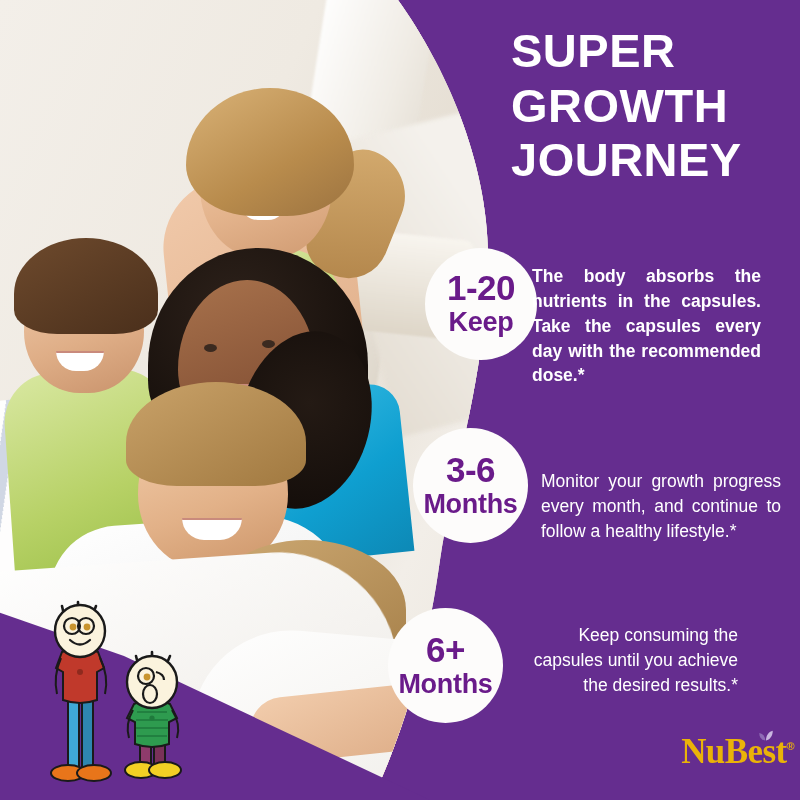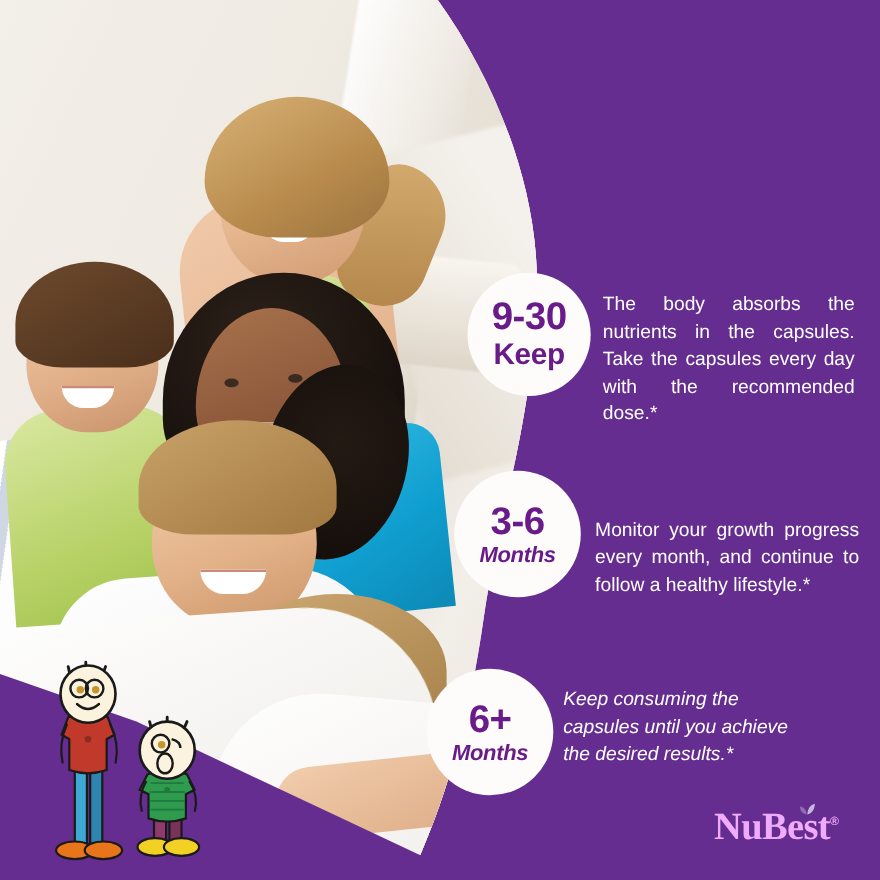--- a/index.html
+++ b/index.html
@@ -135,31 +135,31 @@
   .title span{display:block;}
 
   .step{position:absolute;}
   .badge{
     position:absolute;border-radius:50%;background:#fdfcfb;
     display:flex;flex-direction:column;align-items:center;justify-content:center;
     box-shadow:0 0 0 0 rgba(0,0,0,0);
   }
   .badge .b-main{color:#6A1B8A;font-weight:bold;font-size:35px;line-height:1;letter-spacing:-.5px;}
   .badge .b-sub{color:#6A1B8A;font-weight:bold;font-size:27px;line-height:1.1;margin-top:3px;letter-spacing:-.3px;}
-  .badge.small .b-sub{font-size:20px;font-style:italic;}
+  .badge.small .b-sub{font-size:27px;}
 
   .step-text{
     position:absolute;color:#ffffff;font-size:17.5px;line-height:1.42;
     text-align:justify;text-justify:inter-word;
   }
 
   
   .logo{
-    position:absolute;right:38px;bottom:28px;
-    color:#f0abfc;font-weight:bold;font-size:35px;letter-spacing:-.6px;
+    position:absolute;right:6px;bottom:28px;
+    color:#eab308;font-weight:bold;font-size:35px;letter-spacing:-.6px;
     font-family:"Liberation Serif",serif;
   }
   .logo .reg{font-size:11px;vertical-align:super;font-family:"Liberation Sans",sans-serif;}
   .leaf{position:absolute;right:24px;bottom:26px;width:16px;height:12px;}
 </style>
 </head>
 <body>
 
 <div id="poster">
 
@@ -266,43 +266,48 @@
       <path d="M97 110 q-8 14 -4 28" stroke="#1a1a1a" stroke-width="2" fill="none"></path>
       <path d="M136 110 q9 14 5 28" stroke="#1a1a1a" stroke-width="2" fill="none"></path>
       <ellipse cx="116" cy="82" rx="25" ry="26" fill="#FBF3DD" stroke="#1a1a1a" stroke-width="2.4"></ellipse>
       <circle cx="110" cy="76" r="8" fill="none" stroke="#1a1a1a" stroke-width="2.2"></circle>
       <circle cx="111" cy="77" r="3.4" fill="#C8942E"></circle>
       <path d="M120 72 q8 2 8 8" stroke="#1a1a1a" stroke-width="2.2" fill="none"></path>
       <ellipse cx="114" cy="94" rx="7" ry="9" fill="none" stroke="#1a1a1a" stroke-width="2.2"></ellipse>
     </g>
   </svg>
 
+  <div class="title">
+    <span>SUPER</span>
+    <span>GROWTH</span>
+    <span>JOURNEY</span>
+  </div>
 
   <div class="step">
     <div class="badge" style="left:425px;top:248px;width:112px;height:112px;">
-      <div class="b-main">9-30</div>
+      <div class="b-main">1-20</div>
       <div class="b-sub">Keep</div>
     </div>
-    <div class="step-text" style="left:548px;top:264px;width:229px;">The body absorbs the nutrients in the capsules. Take the capsules every day with the recommended dose.*</div>
+    <div class="step-text" style="left:532px;top:264px;width:229px;font-weight:bold;">The body absorbs the nutrients in the capsules. Take the capsules every day with the recommended dose.*</div>
   </div>
 
   <div class="step">
     <div class="badge small" style="left:413px;top:428px;width:115px;height:115px;">
       <div class="b-main">3-6</div>
       <div class="b-sub">Months</div>
     </div>
     <div class="step-text" style="left:541px;top:469px;width:240px;">Monitor your growth progress every month, and continue to follow a healthy lifestyle.*</div>
   </div>
 
   <div class="step">
     <div class="badge small" style="left:388px;top:608px;width:115px;height:115px;">
       <div class="b-main">6+</div>
       <div class="b-sub">Months</div>
     </div>
-    <div class="step-text" style="left:512px;top:623px;width:226px;text-align:left;font-style:italic;">Keep consuming the capsules until you achieve the desired results.*</div>
+    <div class="step-text" style="left:512px;top:623px;width:226px;text-align:right;">Keep consuming the capsules until you achieve the desired results.*</div>
   </div>
 
   <div class="logo">
     <span>NuBest</span><span class="reg">®</span>
     <svg class="leaf" viewBox="0 0 20 16" style="right:20px;bottom:30px;">
       <path d="M10 14 C10 7 14 2 19 1 C19 8 15 13 10 14 Z" fill="#C9B6E0"></path>
       <path d="M9 14 C9 9 6 5 1 4 C1 10 4 13 9 14 Z" fill="#8E6BB5"></path>
     </svg>
   </div>
 

